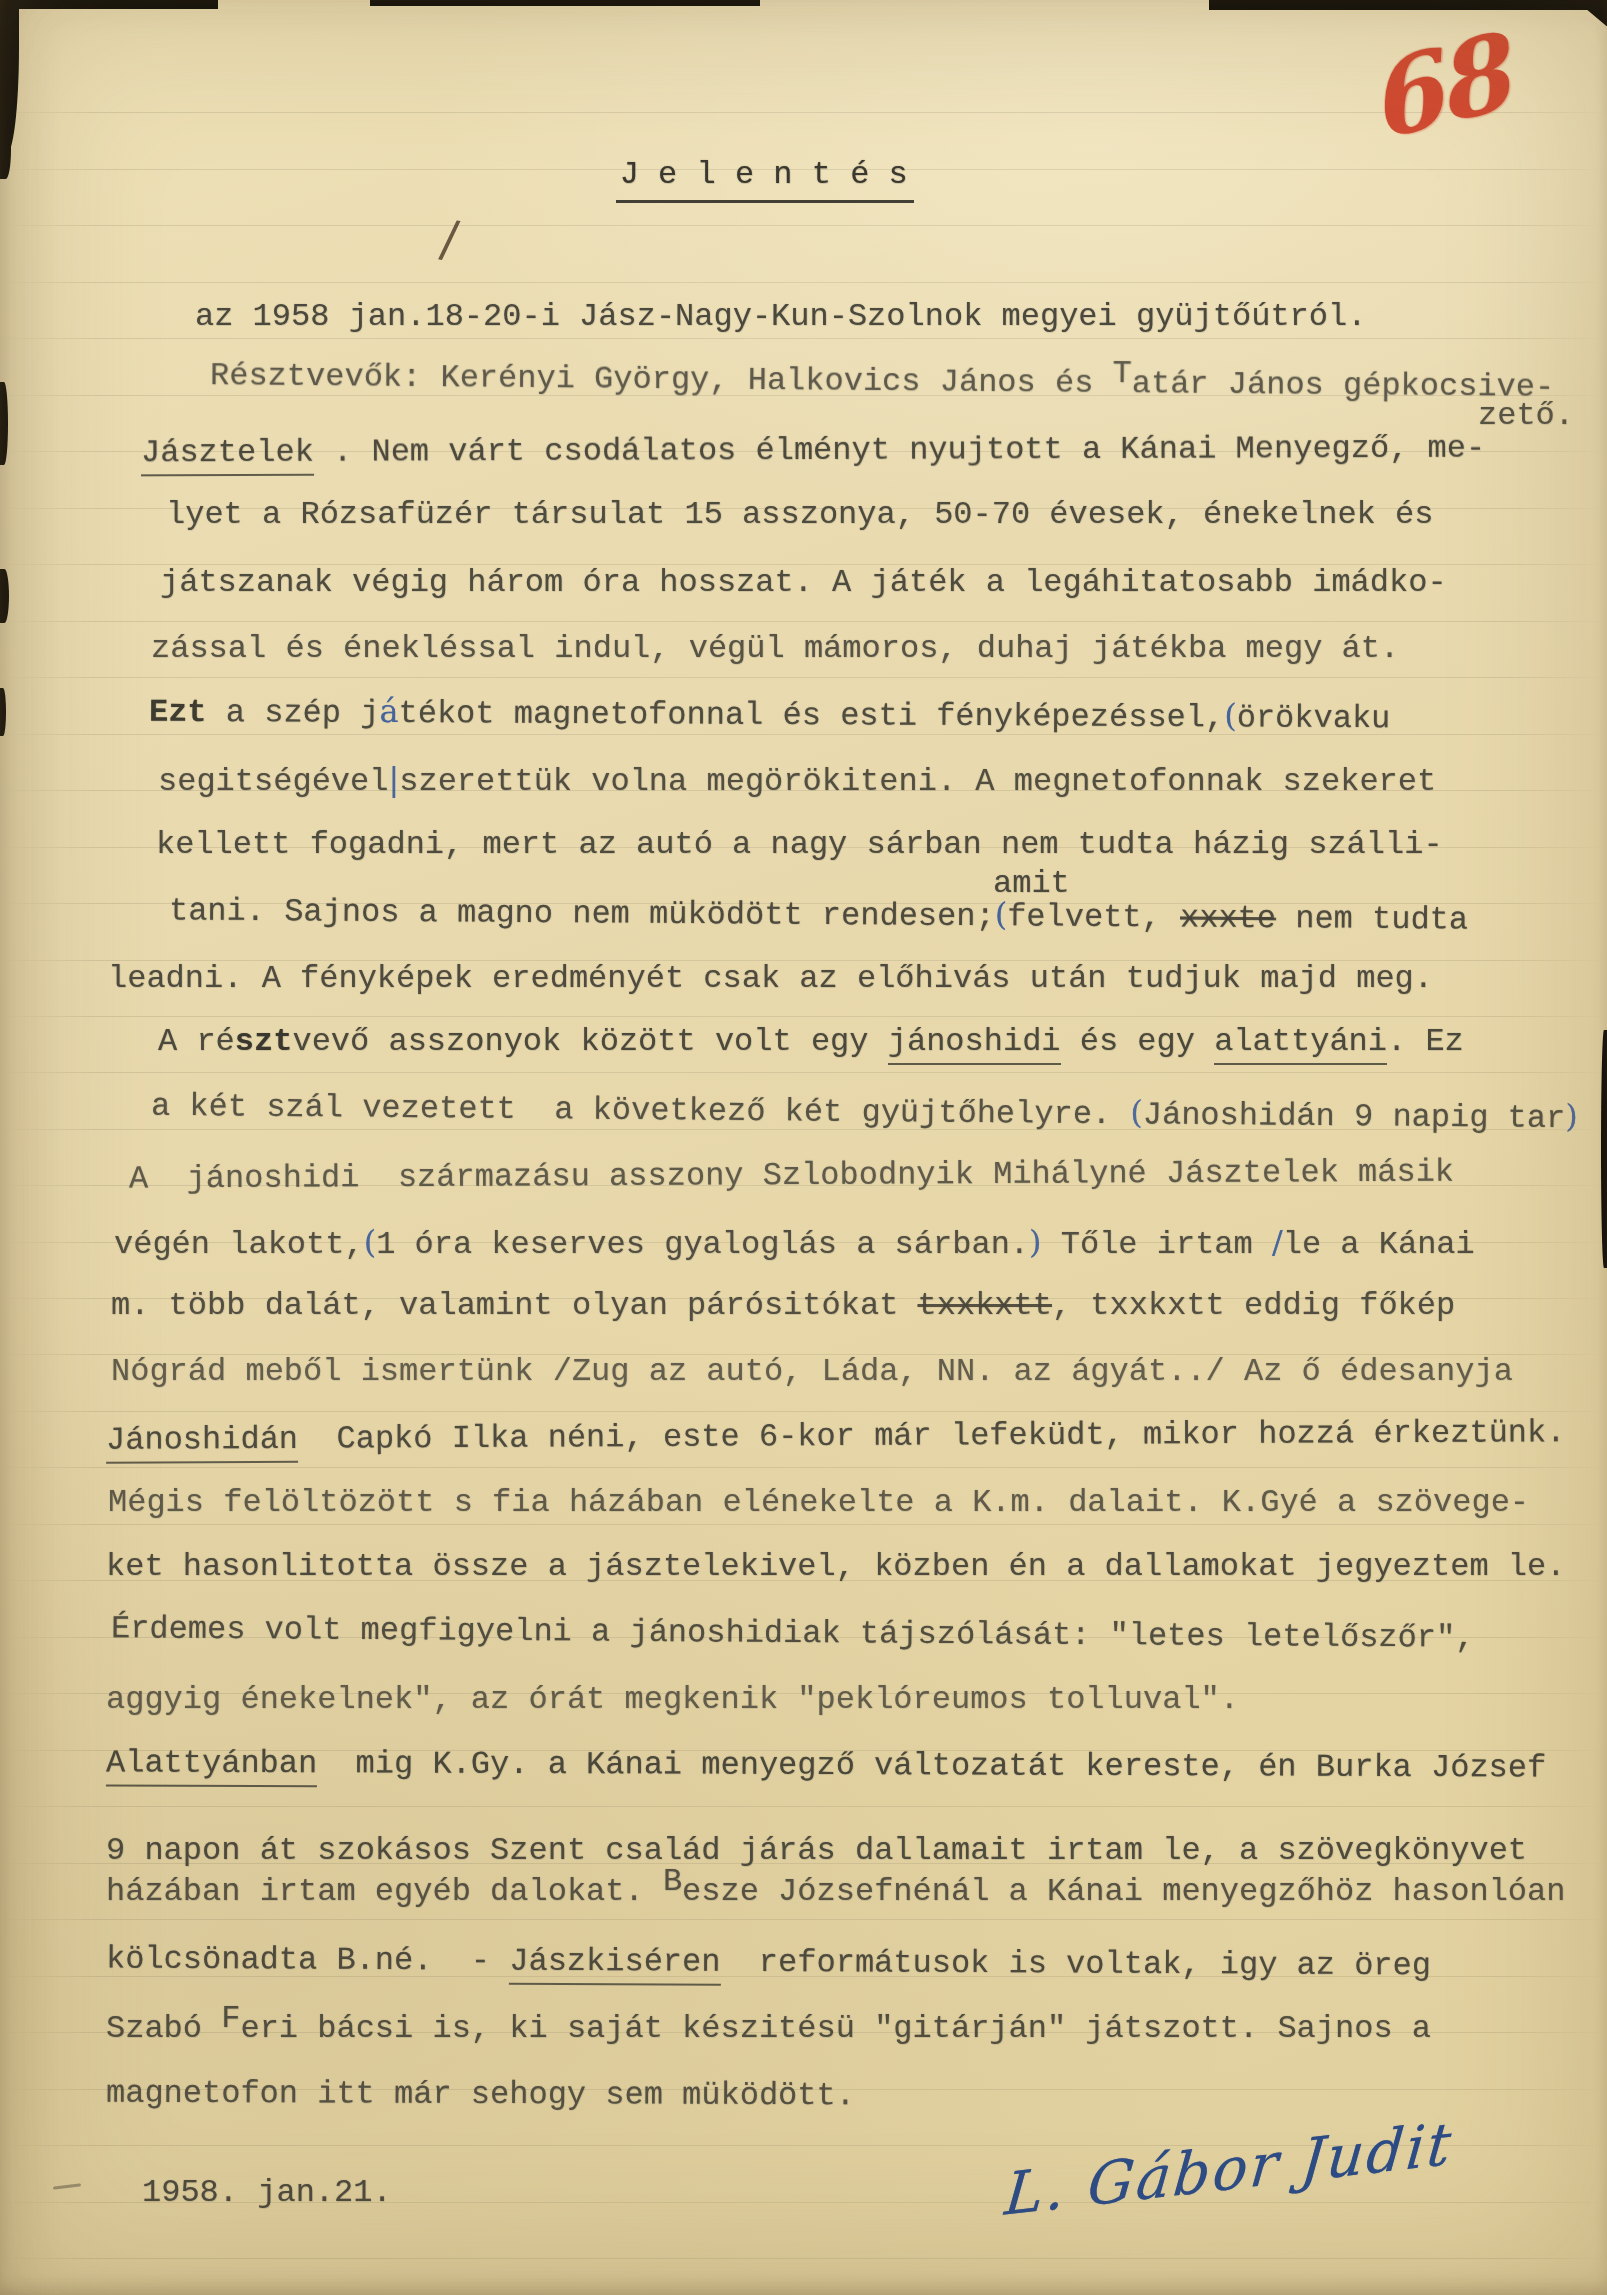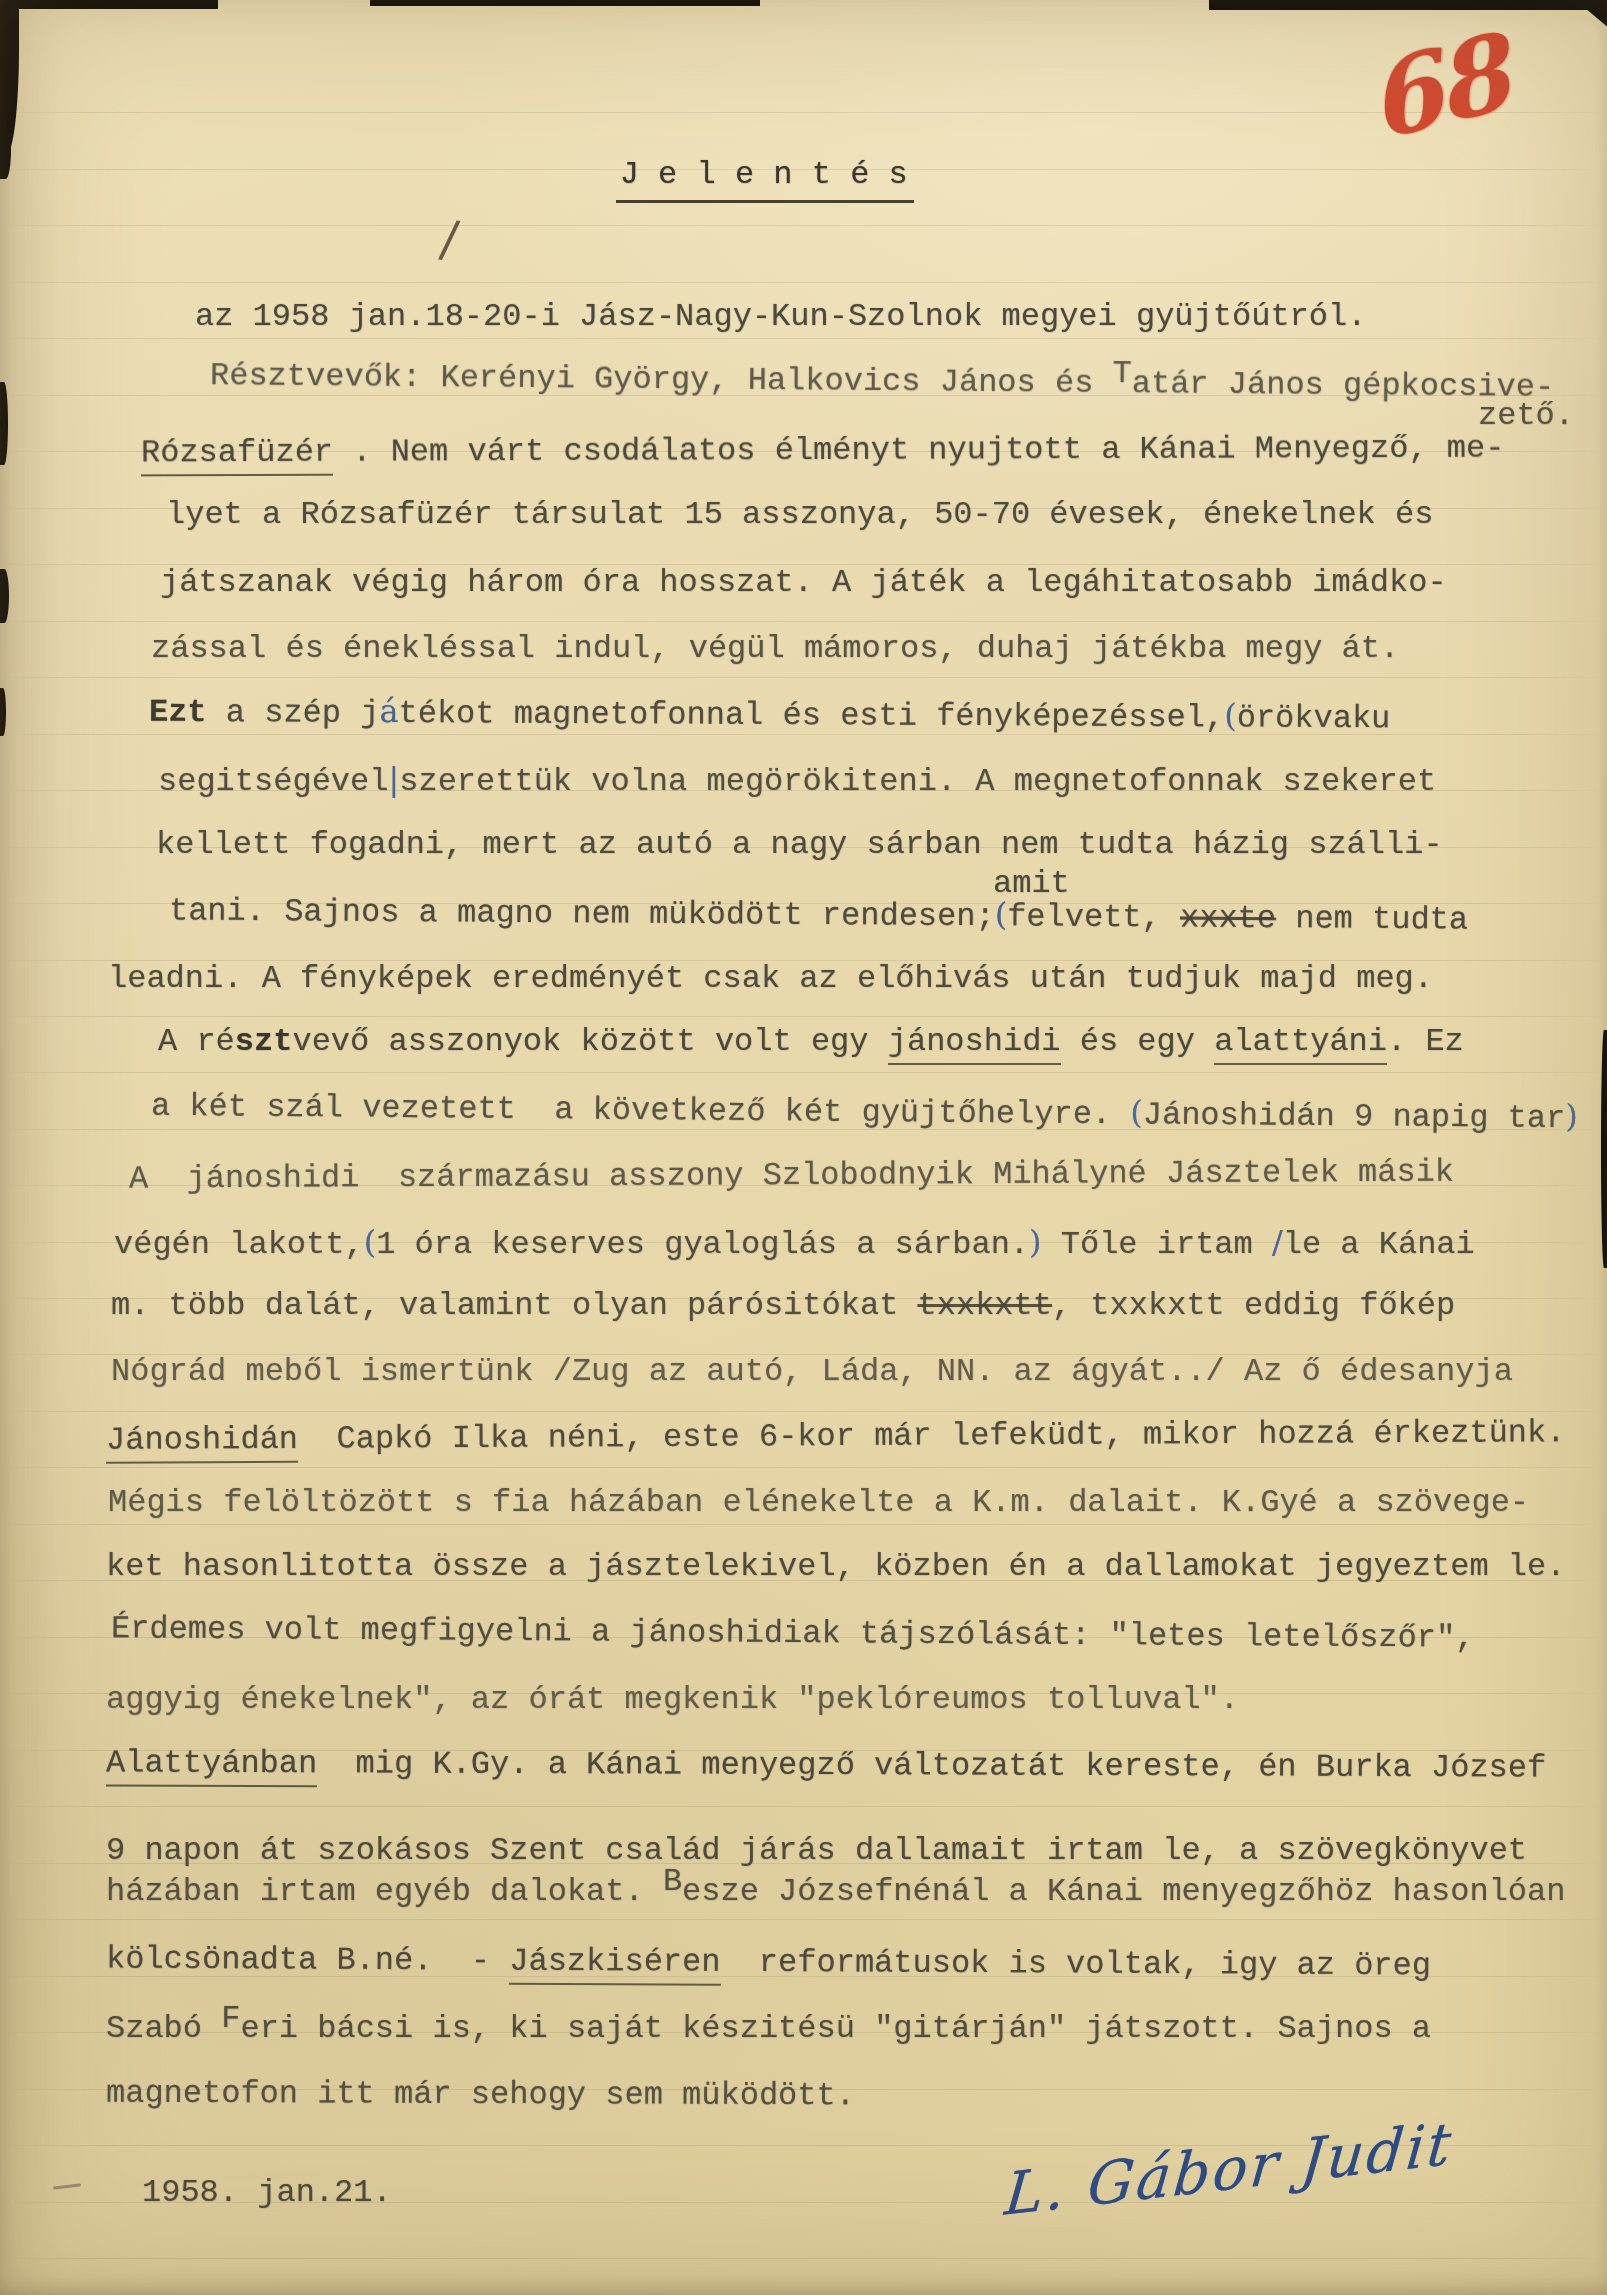--- a/index.html
+++ b/index.html
@@ -115,21 +115,21 @@
   <div class="page-number">68</div>
 
   <div class="slash-mark">/</div>
 
   <div class="title" style="left:621px;top:156px;">J e l e n t é s</div>
 
   <div>
       <div class="line" style="left: 195px; top: 297px; opacity: 0.92;"><span class="seg">az 1958 jan.18-20-i Jász-Nagy-Kun-Szolnok megyei gyüjtőútról.</span></div>
       <div class="line" style="left: 210px; top: 362px; transform: rotate(0.5deg); opacity: 0.82;"><span class="seg">Résztvevők: Kerényi György, Halkovics János és </span><span class="seg sup">T</span><span class="seg">atár János gépkocsive-</span></div>
       <div class="line" style="left: 1478px; top: 396px; opacity: 0.85;"><span class="seg">zető.</span></div>
-      <div class="line" style="left: 141px; top: 431px; transform: rotate(-0.2deg); opacity: 0.92;"><span class="seg u">Rózsafüzér</span><span class="seg"> . Nem várt csodálatos élményt nyujtott a Kánai Menyegző, me-</span></div>
+      <div class="line" style="left: 141px; top: 431px; transform: rotate(-0.2deg); opacity: 0.92;"><span class="seg u">Jásztelek</span><span class="seg"> . Nem várt csodálatos élményt nyujtott a Kánai Menyegző, me-</span></div>
       <div class="line" style="left: 166px; top: 495px; opacity: 0.9;"><span class="seg">lyet a Rózsafüzér társulat 15 asszonya, 50-70 évesek, énekelnek és</span></div>
       <div class="line" style="left: 160px; top: 563px; opacity: 0.9; text-align: center;"><span class="seg">játszanak végig három óra hosszat. A játék a legáhitatosabb imádko-</span></div>
       <div class="line" style="left: 151px; top: 629px; opacity: 0.85;"><span class="seg">zással és énekléssal indul, végül mámoros, duhaj játékba megy át.</span></div>
       <div class="line" style="left: 149px; top: 693px; transform: rotate(0.3deg); opacity: 0.9;"><span class="seg b">Ezt</span><span class="seg"> a szép j</span><span class="seg ink-blue">á</span><span class="seg">tékot magnetofonnal és esti fényképezéssel,</span><span class="seg ink-blue">(</span><span class="seg">örökvaku</span></div>
       <div class="line" style="left: 158px; top: 759px; opacity: 0.88;"><span class="seg">segitségével</span><span class="seg ink-blue">|</span><span class="seg">szerettük volna megörökiteni. A megnetofonnak szekeret</span></div>
       <div class="line" style="left: 156px; top: 825px; opacity: 0.9;"><span class="seg">kellett fogadni, mert az autó a nagy sárban nem tudta házig szálli-</span></div>
       <div class="line" style="left: 993px; top: 864px; opacity: 0.92;"><span class="seg">amit</span></div>
       <div class="line" style="left: 169px; top: 893px; transform: rotate(0.4deg); opacity: 0.9;"><span class="seg">tani. Sajnos a magno nem müködött rendesen;</span><span class="seg ink-blue">(</span><span class="seg">felvett, </span><span class="seg s">xxxte</span><span class="seg"> nem tudta</span></div>
       <div class="line" style="left: 108px; top: 959px; opacity: 0.9; text-align: right;"><span class="seg">leadni. A fényképek eredményét csak az előhivás után tudjuk majd meg.</span></div>
       <div class="line" style="left: 158px; top: 1022px; opacity: 0.92;"><span class="seg">A ré</span><span class="seg b">szt</span><span class="seg">vevő asszonyok között volt egy </span><span class="seg u">jánoshidi</span><span class="seg"> és egy </span><span class="seg u">alattyáni</span><span class="seg">. Ez</span></div>

